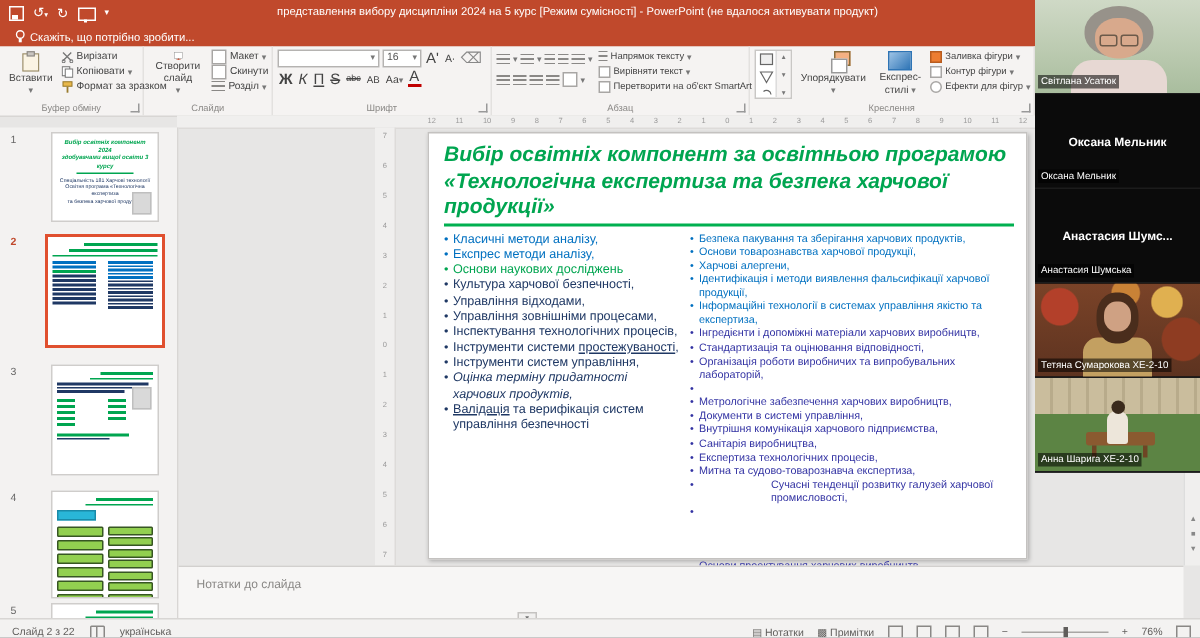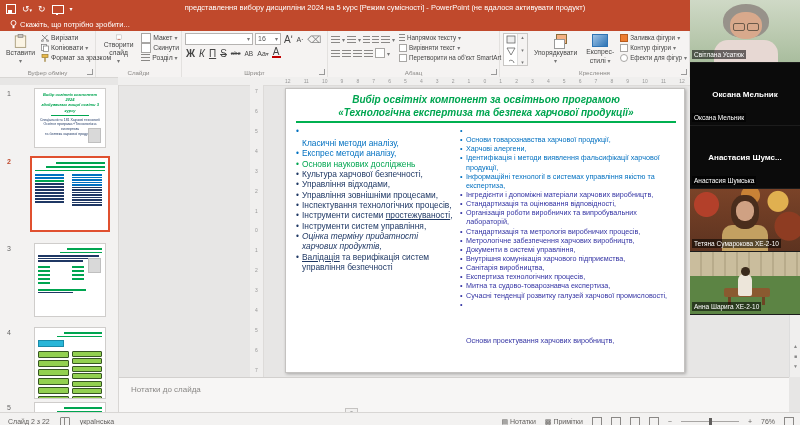--- a/index.html
+++ b/index.html
@@ -70,21 +70,21 @@
   .tbox.sel{left:30px;width:80px;border:2px solid #E0502F;}
   .tb{margin:1px 0;}
   .tcols{display:flex;gap:3px;margin-top:2px;}
   .tcols>div{flex:1;}
   .slideimg{position:absolute;right:4px;bottom:4px;width:11px;height:13px;background:#D9D9D9;border:1px solid #BFBFBF;}
   .t1g{font-size:4px;font-style:italic;font-weight:bold;color:#00A550;text-align:center;line-height:1.3;}
   .t1d{font-size:3.5px;color:#1F3864;text-align:center;line-height:1.35;}
   .slidearea{position:absolute;left:285px;top:88px;width:400px;height:285px;background:#fff;
              border:1px solid #C4C2C0;box-shadow:1px 1px 3px rgba(0,0,0,.28);box-sizing:border-box;
              padding:5px 8px 0 10px;}
-  .slide-title{font-size:10px;font-weight:bold;font-style:italic;color:#00A550;text-align:center;line-height:1.25;}
+  .slide-title{font-size:14px;font-weight:bold;font-style:italic;color:#00A550;text-align:left;line-height:1.25;}
   .title-underline{height:2px;background:#00B050;margin-top:2px;}
   .subtitle{margin-top:3px;font-size:9.5px;font-weight:bold;}
   .sub-green{color:#00A550;font-style:italic;}
   .sub-blue{color:#0070C0;}
   .cols{display:flex;margin-top:3px;}
   .col-l{width:158px;flex:0 0 auto;}
   .col-r{flex:1;padding-left:6px;}
   .li{display:flex;}
   .col-l .li{font-size:8.4px;line-height:1.23;}
   .col-r .li{font-size:7.2px;line-height:1.27;}
@@ -540,21 +540,21 @@
   <div class="slidearea">
     <div class="slide-title">
       <div>Вибір освітніх компонент за освітньою програмою</div>
       <div>«Технологічна експертиза та безпека харчової продукції»</div>
     </div>
     <div class="title-underline"></div>
     <div class="cols">
       <div class="col-l" id="col-left">
           <div class="li">
             <span class="dot" style="color: rgb(0, 112, 192);">•</span>
-            <span class="t" style="color: rgb(0, 112, 192); margin-top: 12px;">Класичні методи аналізу,</span>
+            <span class="t" style="color: rgb(0, 112, 192);">Класичні методи аналізу,</span>
           </div>
           <div class="li">
             <span class="dot" style="color: rgb(0, 112, 192);">•</span>
             <span class="t" style="color: rgb(0, 112, 192);">Експрес методи аналізу,</span>
           </div>
           <div class="li">
             <span class="dot" style="color: rgb(0, 165, 80);">•</span>
             <span class="t" style="color: rgb(0, 165, 80);">Основи наукових досліджень</span>
           </div>
           <div class="li">
@@ -586,20 +586,21 @@
             <span class="t" style="color: rgb(31, 56, 100); font-style: italic;">Оцінка терміну придатності харчових продуктів,</span>
           </div>
           <div class="li">
             <span class="dot" style="color: rgb(31, 56, 100);">•</span>
             <span class="t" style="color: rgb(31, 56, 100);"><u>Валідація</u> та верифікація систем управління безпечності</span>
           </div>
         </div>
       <div class="col-r" id="col-right">
           <div class="li">
             <span class="dot" style="color: rgb(0, 112, 192);">•</span>
+            <span class="t" style="color: rgb(0, 112, 192);">Безпека пакування та зберігання харчових продуктів,</span>
           </div>
           <div class="li">
             <span class="dot" style="color: rgb(0, 112, 192);">•</span>
             <span class="t" style="color: rgb(0, 112, 192);">Основи товарознавства харчової продукції,</span>
           </div>
           <div class="li">
             <span class="dot" style="color: rgb(0, 112, 192);">•</span>
             <span class="t" style="color: rgb(0, 112, 192);">Харчові алергени,</span>
           </div>
           <div class="li">
@@ -617,21 +618,20 @@
           <div class="li">
             <span class="dot" style="color: rgb(51, 51, 163);">•</span>
             <span class="t" style="color: rgb(51, 51, 163);">Стандартизація та оцінювання відповідності,</span>
           </div>
           <div class="li">
             <span class="dot" style="color: rgb(51, 51, 163);">•</span>
             <span class="t" style="color: rgb(51, 51, 163);">Організація роботи виробничих та випробувальних лабораторій,</span>
           </div>
           <div class="li">
             <span class="dot" style="color: rgb(51, 51, 163);">•</span>
-            <span class="t" style="color: rgb(51, 51, 163);">Стандартизація та метрологія виробничих процесів,</span>
           </div>
           <div class="li">
             <span class="dot" style="color: rgb(51, 51, 163);">•</span>
             <span class="t" style="color: rgb(51, 51, 163);">Метрологічне забезпечення харчових виробництв,</span>
           </div>
           <div class="li">
             <span class="dot" style="color: rgb(51, 51, 163);">•</span>
             <span class="t" style="color: rgb(51, 51, 163);">Документи в системі управління,</span>
           </div>
           <div class="li">
@@ -645,21 +645,21 @@
           <div class="li">
             <span class="dot" style="color: rgb(51, 51, 163);">•</span>
             <span class="t" style="color: rgb(51, 51, 163);">Експертиза технологічних процесів,</span>
           </div>
           <div class="li">
             <span class="dot" style="color: rgb(51, 51, 163);">•</span>
             <span class="t" style="color: rgb(51, 51, 163);">Митна та судово-товарознавча експертиза,</span>
           </div>
           <div class="li">
             <span class="dot" style="color: rgb(51, 51, 163);">•</span>
-            <span class="t" style="color: rgb(51, 51, 163);">Сучасні тенденції розвитку галузей харчової промисловості,</span>
+            <span class="t" style="color: rgb(51, 51, 163); margin-left: 48px;">Сучасні тенденції розвитку галузей харчової промисловості,</span>
           </div>
           <div class="li">
             <span class="dot" style="color: rgb(51, 51, 163);">•</span>
             <span class="t" style="color: rgb(51, 51, 163); margin-top: 36px;">Основи проектування харчових виробництв,</span>
           </div>
         </div>
     </div>
   </div>
 
   <div class="vscroll">

